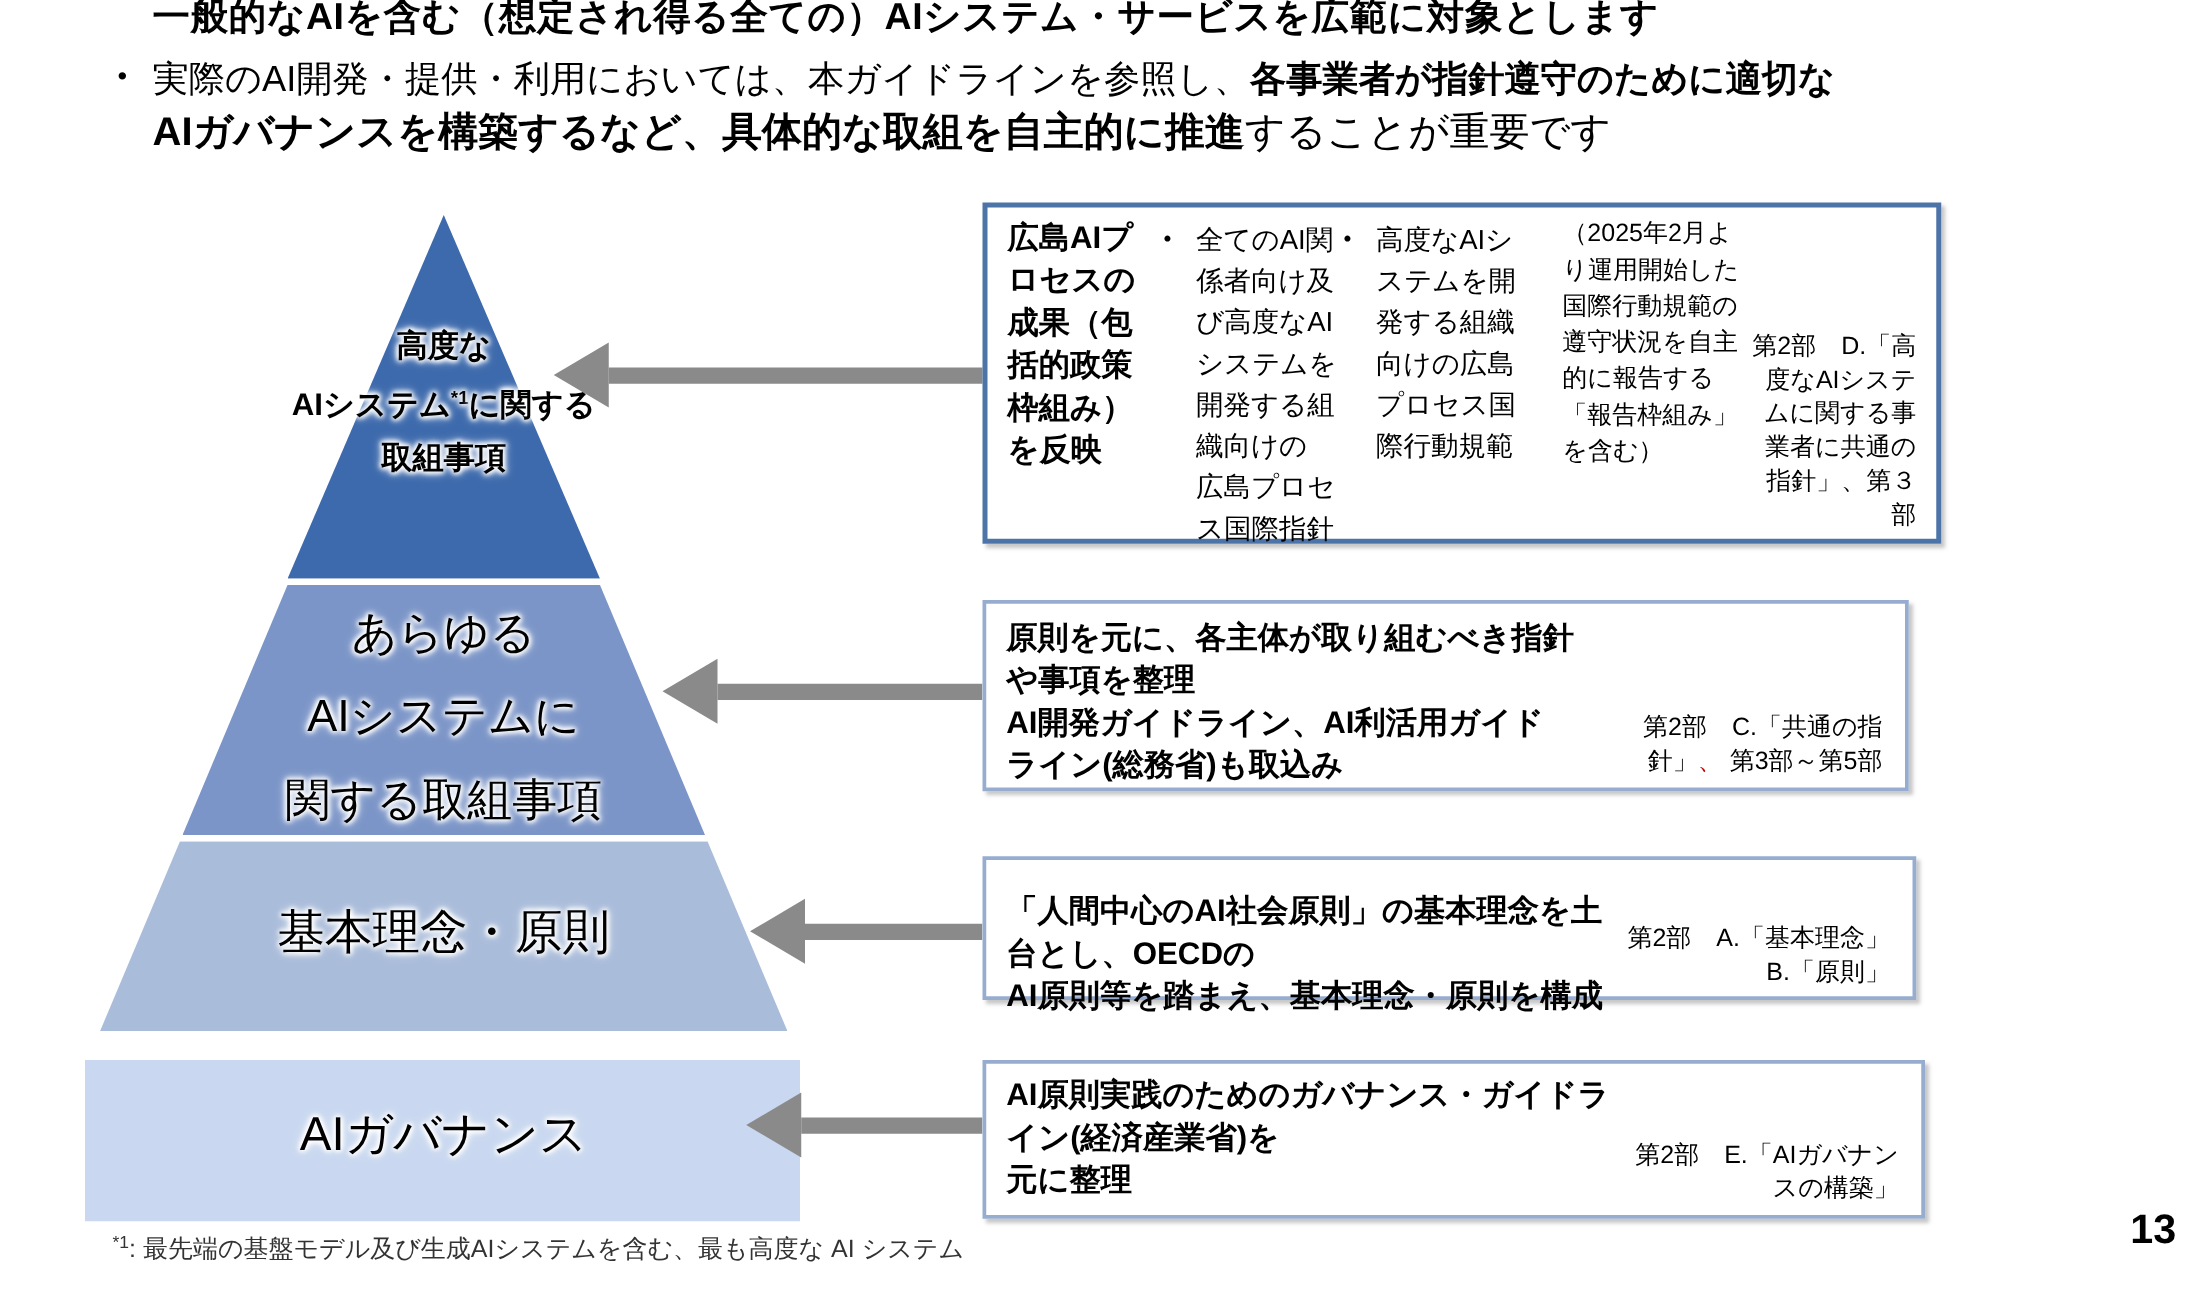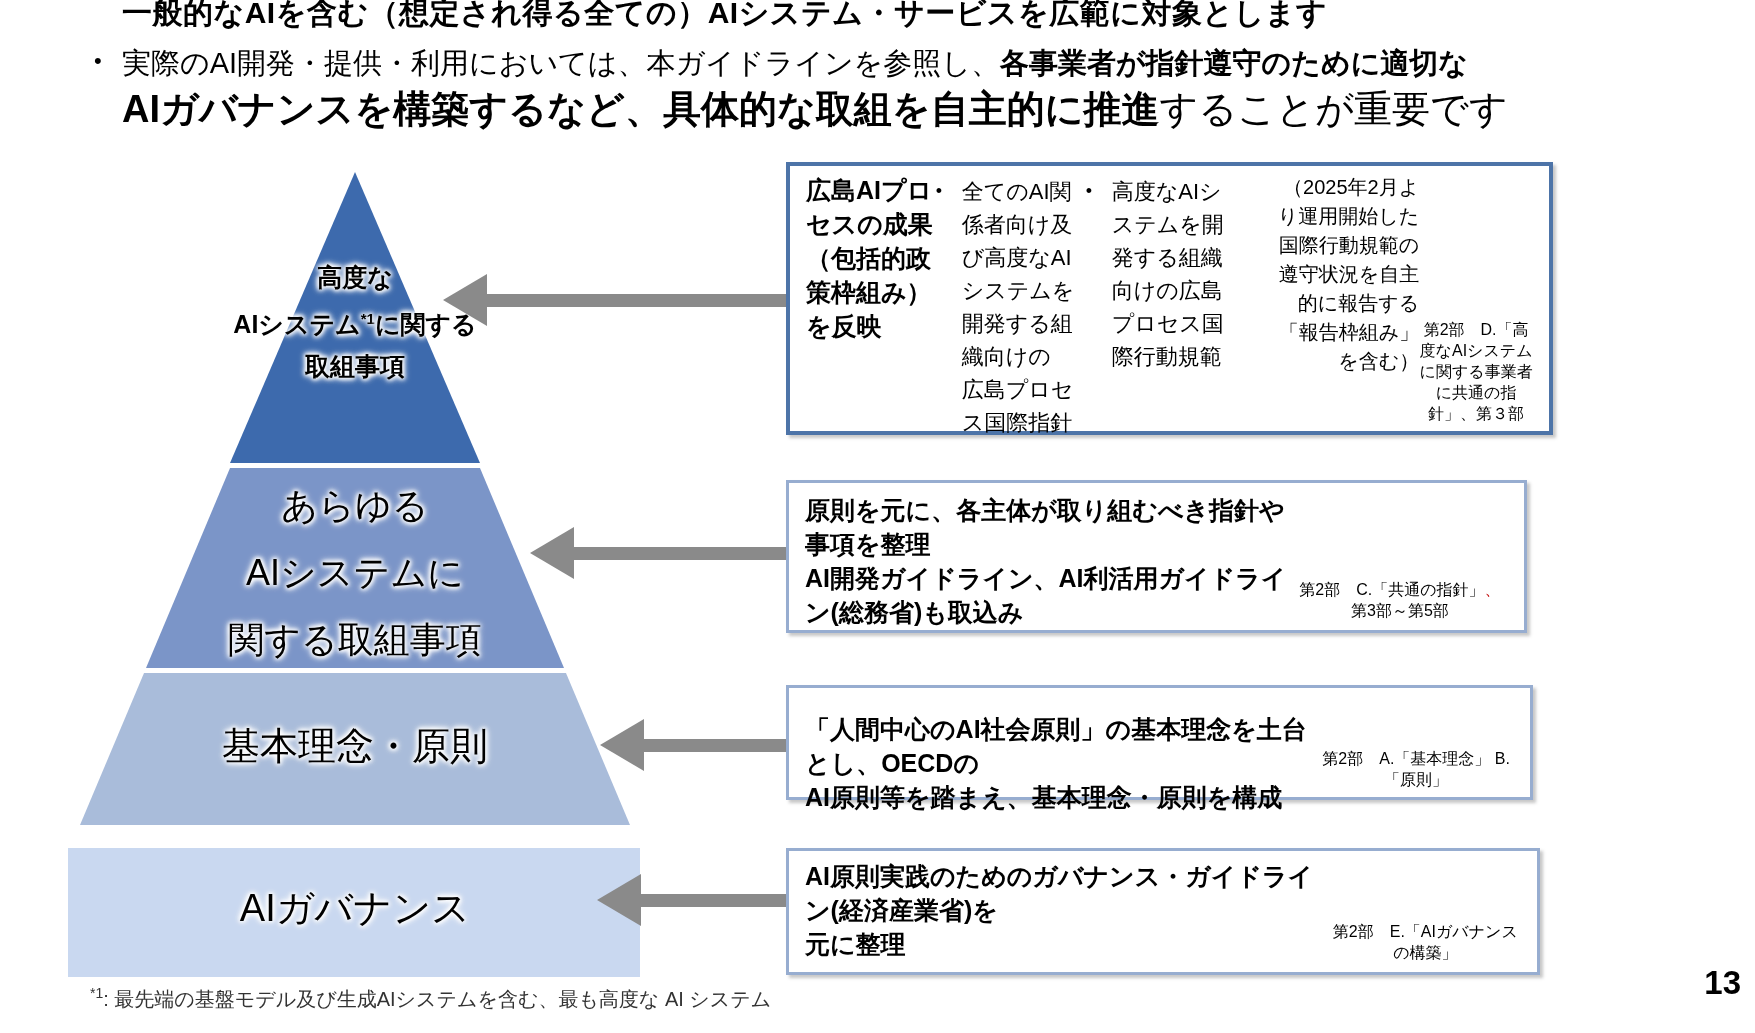--- a/index.html
+++ b/index.html
@@ -8,21 +8,21 @@
     position:relative; width:1755px; height:1033px; overflow:hidden;
     background:#ffffff; color:#000;
     font-family:"Liberation Sans","DejaVu Sans",sans-serif;
   }
   .pre { white-space:pre-wrap; }
 
   
   .hdr { position:absolute; left:0; top:0; width:1755px; }
   .hdr-l1 { position:absolute; left:122px; top:-7px; font-size:30px; font-weight:bold; letter-spacing:0.5px; }
   .hdr-l2 { position:absolute; left:122px; top:44px; font-size:29px; }
-  .hdr-l3 { position:absolute; left:122px; top:84px; font-size:38px; }
+  .hdr-l3 { position:absolute; left:122px; top:84px; font-size:32px; }
   .hdr-bullet { position:absolute; left:94px; top:48px; font-size:22px; }
   .b { font-weight:bold;margin-top:38px; }
 
   
   .pyr { position:absolute; left:80px; top:172px; width:550px; height:810px; }
   .tier { position:absolute; }
   .tier1 { left:150px; top:0; width:250px; height:291px; background:#3d6aad;
            clip-path:polygon(50% 0%, 100% 100%, 0% 100%); }
   .tier2 { left:66px; top:296px; width:418px; height:200px; background:#7b95c8;
            clip-path:polygon(20.1% 0%, 79.9% 0%, 100% 100%, 0% 100%); }
@@ -55,22 +55,22 @@
           padding:7px 12px 6px 16px; }
   .box2 { left:786px; top:480px; width:741px; height:153px; border:3px solid #97add0;
           padding:10px 14px 8px 16px; }
   .box3 { left:786px; top:685px; width:747px; height:115px; border:3px solid #97add0;
           padding:24px 14px 6px 16px; }
   .box4 { left:786px; top:848px; width:754px; height:127px; border:3px solid #97add0;
           padding:8px 14px 8px 16px; }
   .abox-title { font-size:25px; font-weight:bold; line-height:34px; }
   .abox-bullet { display:flex; font-size:22px; line-height:33px; margin-top:2px; }
   .abox-bullet .mk { width:26px; flex:none; font-size:18px; line-height:33px; text-align:left; }
-  .abox-note { margin-left:26px; font-size:20px; line-height:29px;text-align:right; }
-  .abox-footer { margin-top:auto; text-align:center; font-size:16px; padding-right:4px; }
+  .abox-note { margin-left:26px; font-size:20px; line-height:29px; }
+  .abox-footer { margin-top:auto; text-align:right; font-size:20px; padding-right:4px; }
   .red { color:#c00000; }
 
   
   .footnote { position:absolute; left:90px; top:985px; font-size:20px; color:#333; }
   .footnote sup { font-size:0.7em; }
   .pagenum { position:absolute; right:14px; top:964px; font-size:33px; font-weight:bold; }
 </style>
 </head>
 <body>
 

